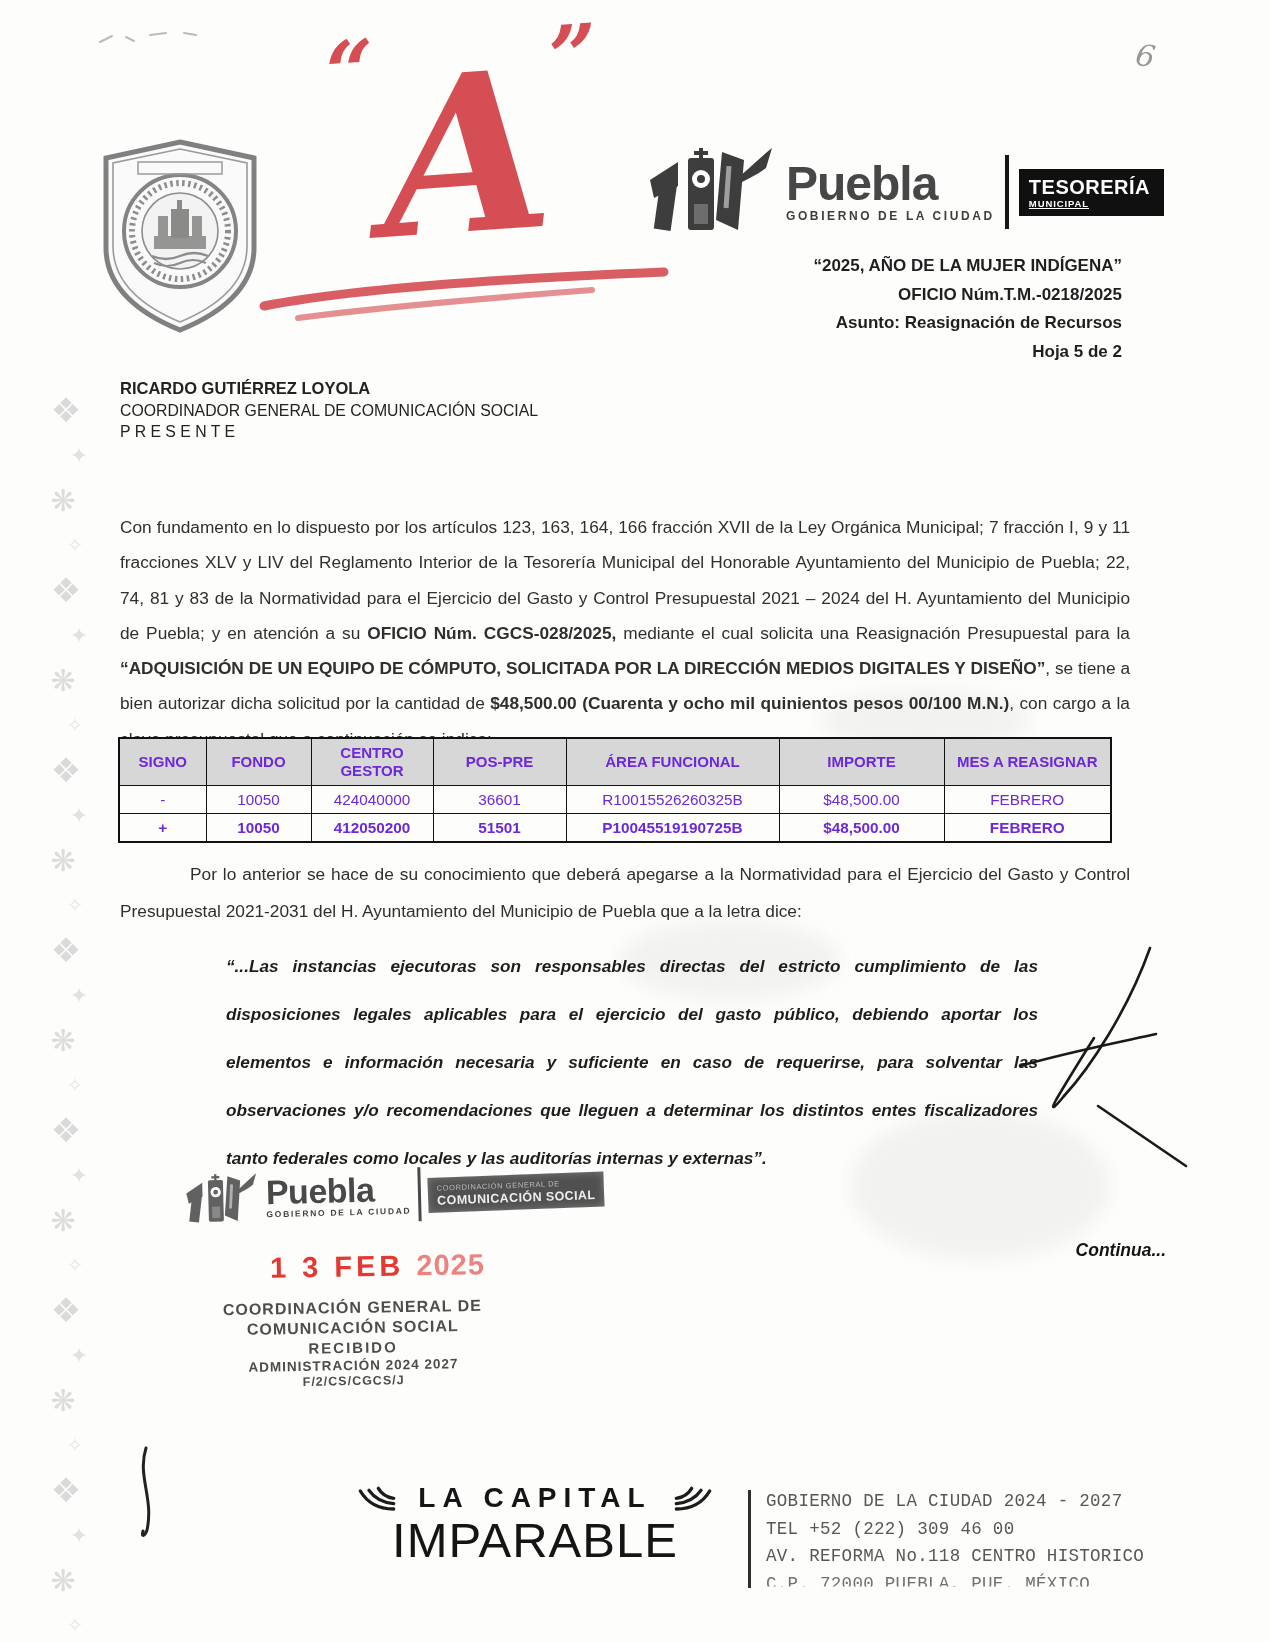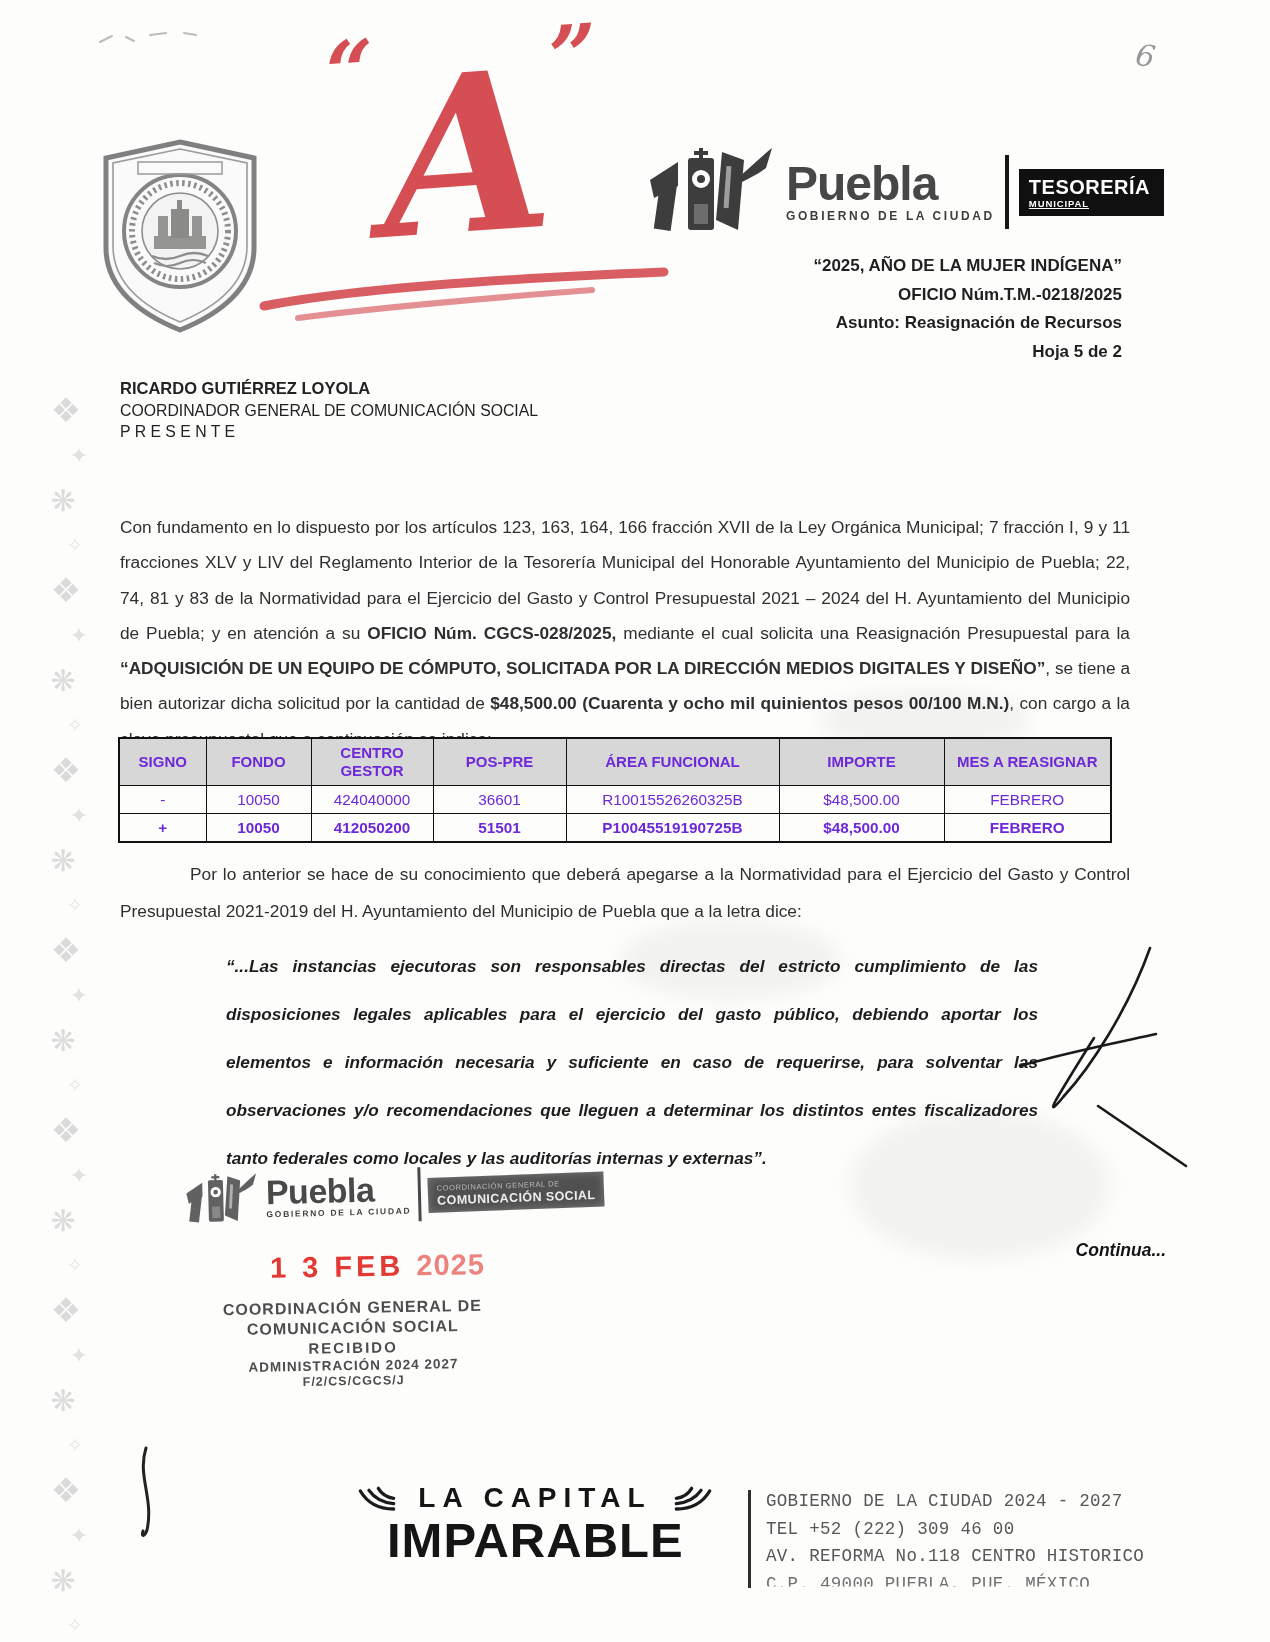--- a/index.html
+++ b/index.html
@@ -89,21 +89,21 @@
 
   .continua{position:absolute;right:104px;top:1240px;font-size:17.5px;font-weight:bold;font-style:italic;color:#141414;}
 
   .pen-mark{position:absolute;left:122px;top:1436px;}
 
   .slogan{position:absolute;left:387px;top:1482px;width:296px;text-align:center;color:#151515;}
   .slogan-top{font-size:28px;font-weight:bold;letter-spacing:7px;line-height:32px;position:relative;}
   .wing{position:absolute;top:-2px;}
   .wing-left{left:-30px;}
   .wing-right{right:-30px;transform:scaleX(-1);}
-  .slogan-bottom{font-size:49px;font-weight:bold;letter-spacing:1px;line-height:52px;margin-top:0px;}
+  .slogan-bottom{font-size:49px;font-weight:normal;letter-spacing:1px;line-height:52px;margin-top:0px;}
 
   .footer-divider{position:absolute;left:748px;top:1490px;width:3px;height:98px;background:#2e2e2e;}
   .footer-contact{position:absolute;left:766px;top:1488px;font-size:17.5px;line-height:27.5px;
                   color:#575757;letter-spacing:.3px;font-family:Liberation Mono, monospace;}
   .footer-contact .cut{clip-path:inset(0 0 42% 0);opacity:.85;}
 
   .smudge{position:absolute;background:rgba(150,150,150,.10);filter:blur(9px);border-radius:50%;}
 </style>
 </head>
 <body>
@@ -265,21 +265,21 @@
       <td>10050</td>
       <td>412050200</td>
       <td>51501</td>
       <td>P10045519190725B</td>
       <td>$48,500.00</td>
       <td>FEBRERO</td>
     </tr>
   </tbody>
     </table>
 
-  <div class="p2">Por lo anterior se hace de su conocimiento que deberá apegarse a la Normatividad para el Ejercicio del Gasto y Control Presupuestal 2021-2019 del H. Ayuntamiento del Municipio de Puebla que a la letra dice:</div>
+  <div class="p2">Por lo anterior se hace de su conocimiento que deberá apegarse a la Normatividad para el Ejercicio del Gasto y Control Presupuestal 2021-2031 del H. Ayuntamiento del Municipio de Puebla que a la letra dice:</div>
 
   <div class="quote">“...Las instancias ejecutoras son responsables directas del estricto cumplimiento de las disposiciones legales aplicables para el ejercicio del gasto público, debiendo aportar los elementos e información necesaria y suficiente en caso de requerirse, para solventar las observaciones y/o recomendaciones que lleguen a determinar los distintos entes fiscalizadores tanto federales como locales y las auditorías internas y externas”.</div>
 
   <svg class="signature" width="210" height="250">
     <g fill="none" stroke="#1a1a1a" stroke-width="2.6" stroke-linecap="round">
       <path d="M150,18 C128,80 90,138 64,166"></path>
       <path d="M64,166 C56,176 49,183 56,170 C70,146 84,124 94,108"></path>
       <path d="M20,136 C60,124 110,114 156,104"></path>
       <path d="M98,176 L186,236"></path>
     </g>
@@ -327,16 +327,16 @@
         </svg>
     </div>
     <div class="slogan-bottom">IMPARABLE</div>
   </div>
 
   <div class="footer-divider"></div>
   <div class="footer-contact">
     <div>GOBIERNO DE LA CIUDAD 2024 - 2027</div>
     <div>TEL +52 (222) 309 46 00</div>
     <div>AV. REFORMA No.118 CENTRO HISTORICO</div>
-    <div class="cut">C.P. 49000 PUEBLA, PUE. MÉXICO</div>
+    <div class="cut">C.P. 72000 PUEBLA, PUE. MÉXICO</div>
   </div>
 
 </div>
 
 </body></html>

